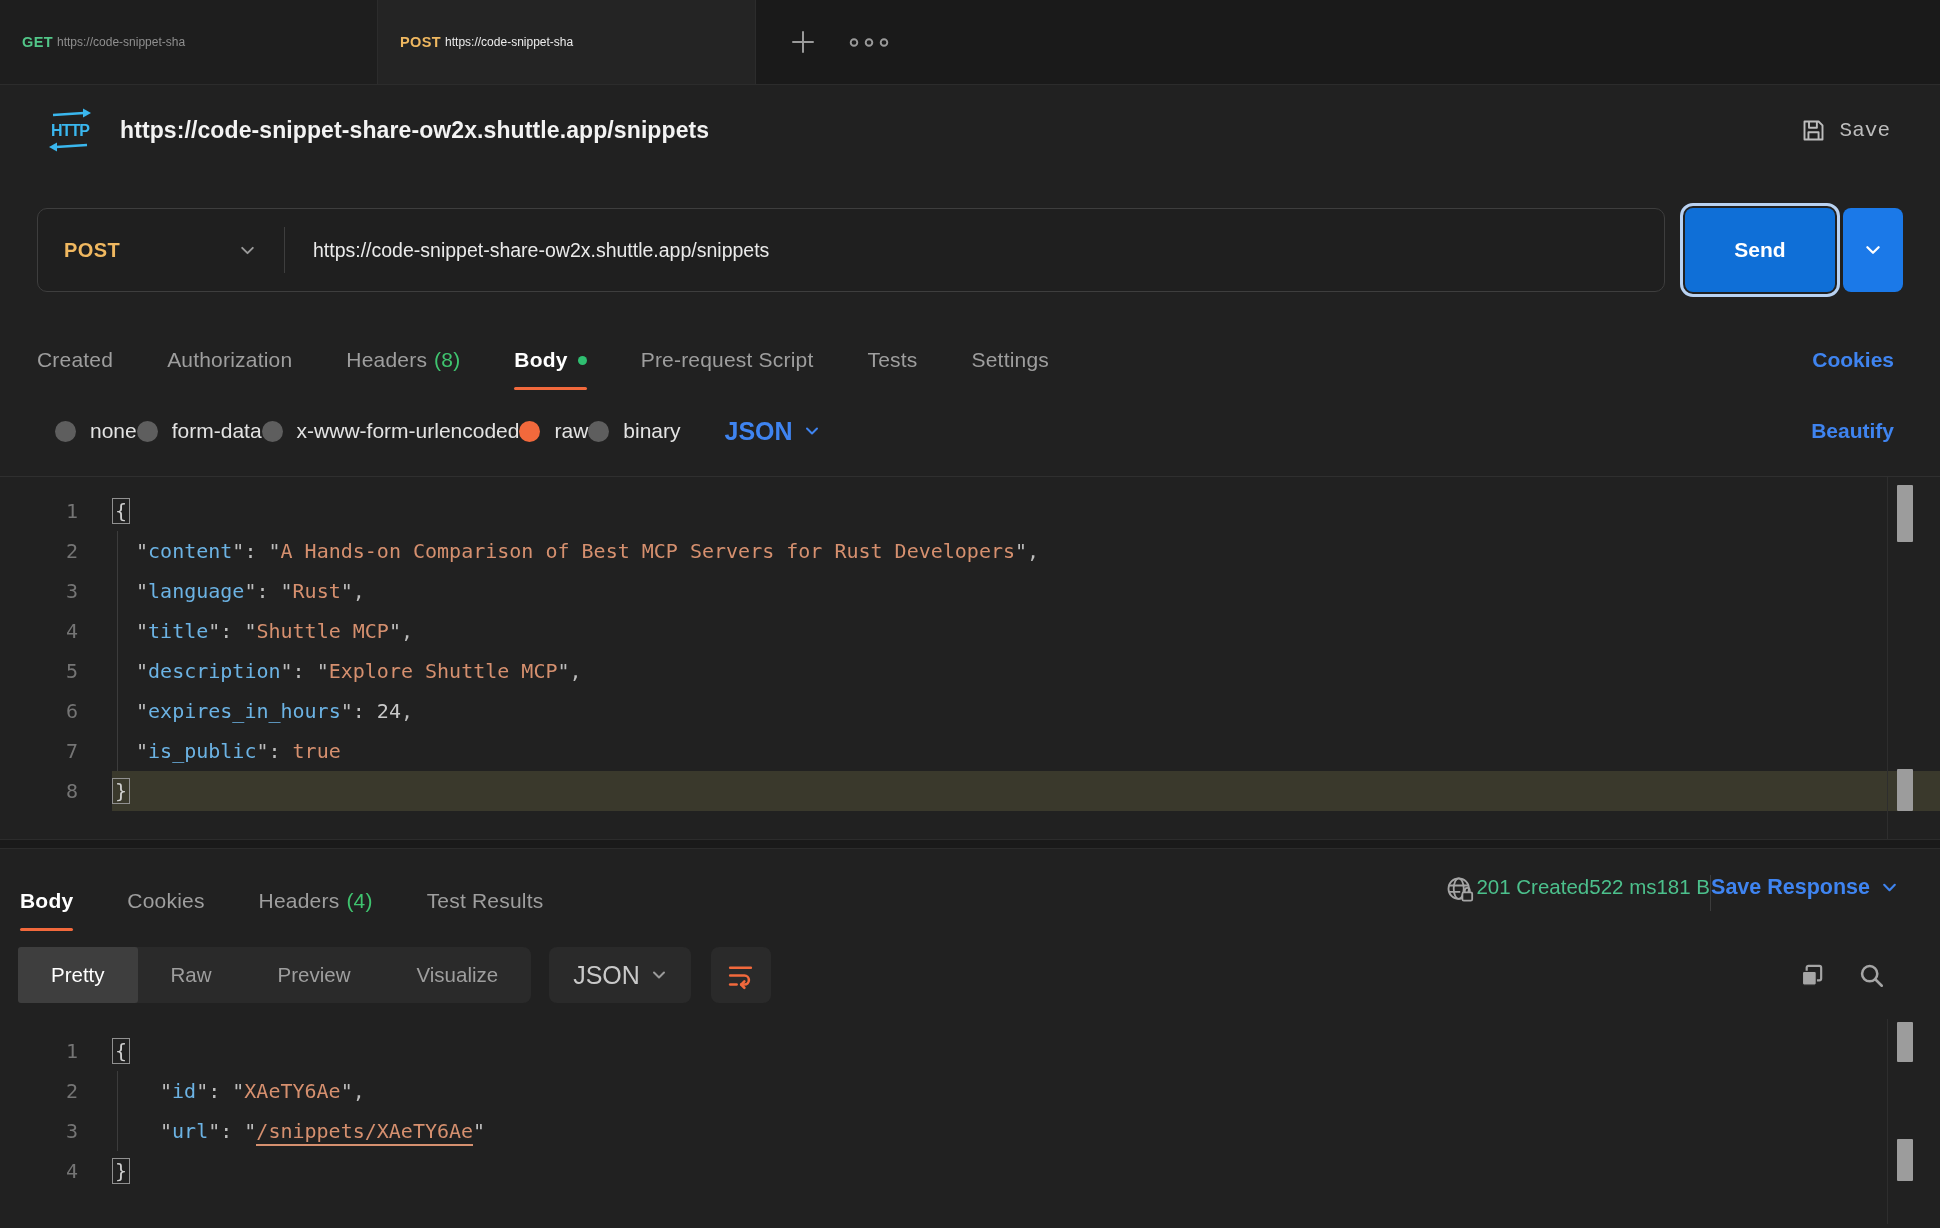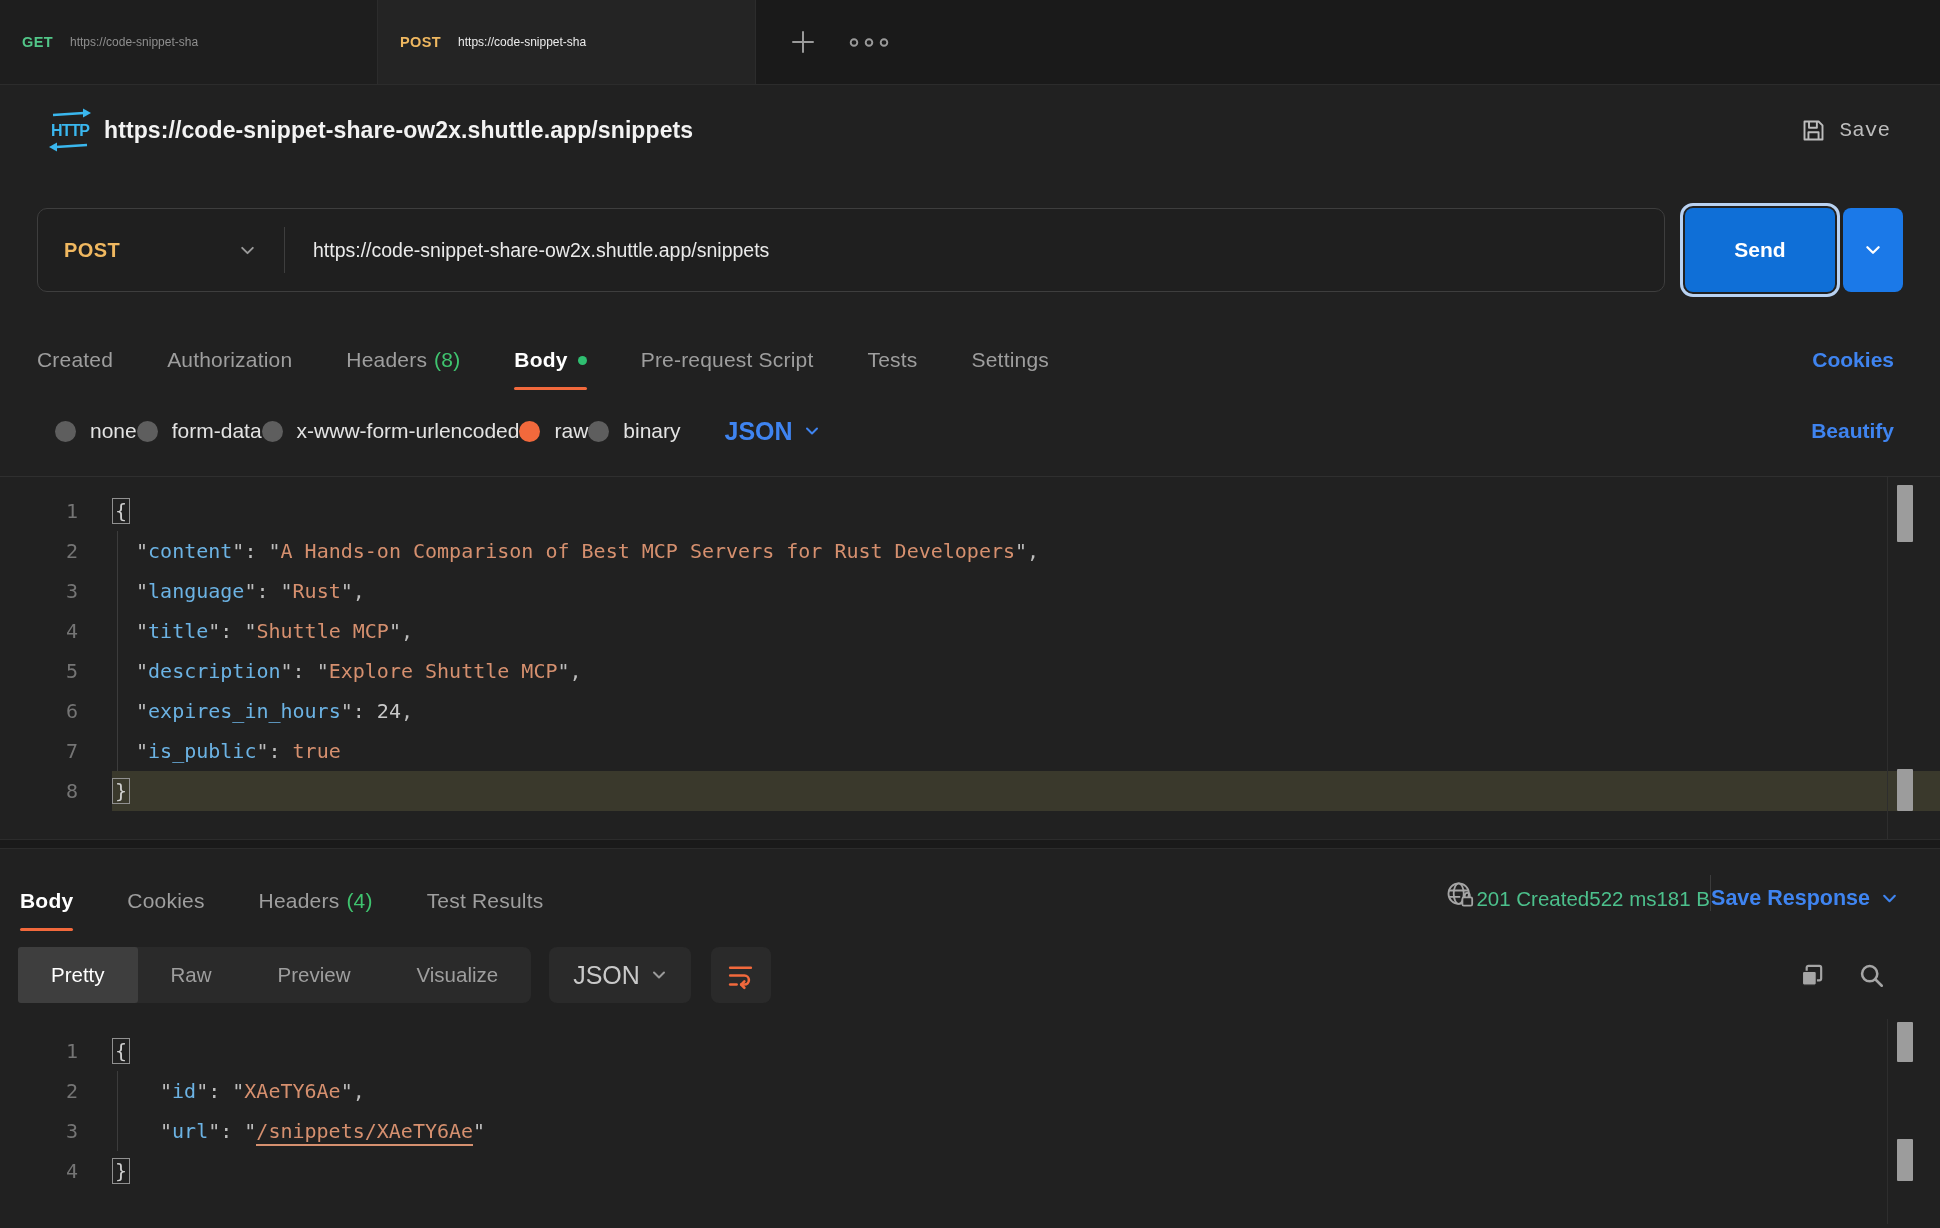--- a/index.html
+++ b/index.html
@@ -1,34 +1,34 @@
 <!DOCTYPE html>
 <html><head>
 <meta charset="utf-8">
 <style>
   *{margin:0;padding:0;box-sizing:border-box}
   html{background:#111}
   body{width:1940px;height:1228px;background:#212121;font-family:"Liberation Sans",sans-serif;color:#e8e8e8;overflow:hidden;position:relative}
 
   
   .tabbar{height:85px;display:flex;align-items:stretch;background:#1a1a1a;border-bottom:1px solid #2c2c2c}
-  .wtab{width:378px;display:flex;align-items:center;gap:17px;padding:0 22px;position:relative;border-right:1px solid #2c2c2c;background:#1e1e1e;cursor:pointer;overflow:hidden}
+  .wtab{width:378px;display:flex;align-items:center;gap:4px;padding:0 22px;position:relative;border-right:1px solid #2c2c2c;background:#1e1e1e;cursor:pointer;overflow:hidden}
   .wtab.active{background:#242424}
   .wtab .m{font-size:14.5px;font-weight:700;letter-spacing:.4px;flex:none}
   .m.get{color:#52c688}.m.post{color:#f0b860}
   .turl{font-size:12px;color:#ececec;white-space:nowrap;overflow:hidden;flex:1}
   .turl.dim{color:#8f8f8f}
   .fade{position:absolute;right:0;top:0;bottom:0;width:48px;background:linear-gradient(to right,rgba(30,30,30,0),#1e1e1e)}
   .wtab.active .fade{background:linear-gradient(to right,rgba(36,36,36,0),#242424)}
   .iconbtn{background:none;border:none;width:66px;display:flex;align-items:center;justify-content:center;cursor:pointer;color:#9a9a9a}
   .iconbtn.addtab{margin-left:14px}
 
   
   .title-row{height:90px;display:flex;align-items:center;padding:0 50px 0 44px}
-  .http-badge{margin-right:8px;flex:none;display:flex}
+  .http-badge{margin-right:24px;flex:none;display:flex}
   .title{font-size:23px;font-weight:700;color:#f3f3f3;flex:1;letter-spacing:.1px}
   .save-btn{display:flex;align-items:center;gap:13px;background:none;border:none;color:#bdbdbd;font-size:21px;cursor:pointer;font-family:Liberation Mono, monospace}
 
   
   .request-row{margin:33px 37px 0;display:flex;align-items:stretch;height:84px}
   .url-box{flex:1;border:1px solid #3e3e3e;border-radius:10px;background:#1f1f1f;display:flex;align-items:center;min-width:0}
   .method-select{width:246px;flex:none;display:flex;align-items:center;justify-content:space-between;padding:0 28px 0 26px;cursor:pointer;color:#9a9a9a}
   .method-label{color:#f0b860;font-weight:700;font-size:20px;letter-spacing:.4px}
   .vdiv{width:1px;height:46px;background:#3e3e3e;flex:none}
   .url-input{flex:1;background:transparent;border:none;outline:none;color:#eaeaea;font-size:19.5px;padding:0 20px 0 28px;font-family:inherit}
@@ -71,21 +71,21 @@
   .tok-slink{color:#d6906f;border-bottom:2px solid #d6906f;padding-bottom:1px;cursor:pointer}
   .tok-bracebox{color:#d0d0d0;border:1px solid #909090;padding:0 2px}
   .guide{position:absolute;width:1px;background:#3c3c3c;left:117px}
   .sb-track{position:absolute;right:52px;top:0;bottom:0;width:1px;background:#2e2e2e}
   .sb{position:absolute;right:27px;width:16px;background:#9c9c9c;border-radius:1px;cursor:pointer}
 
   .hdivider{height:10px;background:#1a1a1a;border-top:1px solid #2c2c2c;border-bottom:1px solid #2c2c2c}
 
   
   .resp-header{height:82px;display:flex;align-items:flex-end;padding:0 42px 0 20px}
-  .resp-meta{margin-left:auto;display:flex;align-items:flex-end;padding-bottom:20px}
+  .resp-meta{margin-left:auto;display:flex;align-items:flex-start;padding-bottom:20px}
   .green{color:#4cc08c;font-size:20.5px}
   .vsep{width:1px;height:36px;background:#3c3c3c}
   .link.strong{font-weight:700;display:flex;align-items:center;gap:11px;font-size:21.5px}
   .resp-meta .globe{display:flex;color:#a5a5a5}
 
   
   .resp-controls{display:flex;align-items:center;padding:0 46px 0 18px;height:88px}
   .segmented{display:flex;background:#2a2a2a;border-radius:8px;height:56px;align-items:stretch}
   .seg{display:flex;align-items:center;padding:0 33px;font-size:20.5px;color:#9e9e9e;cursor:pointer}
   .seg.active{background:#3e3e3e;color:#fff;border-radius:3px}

